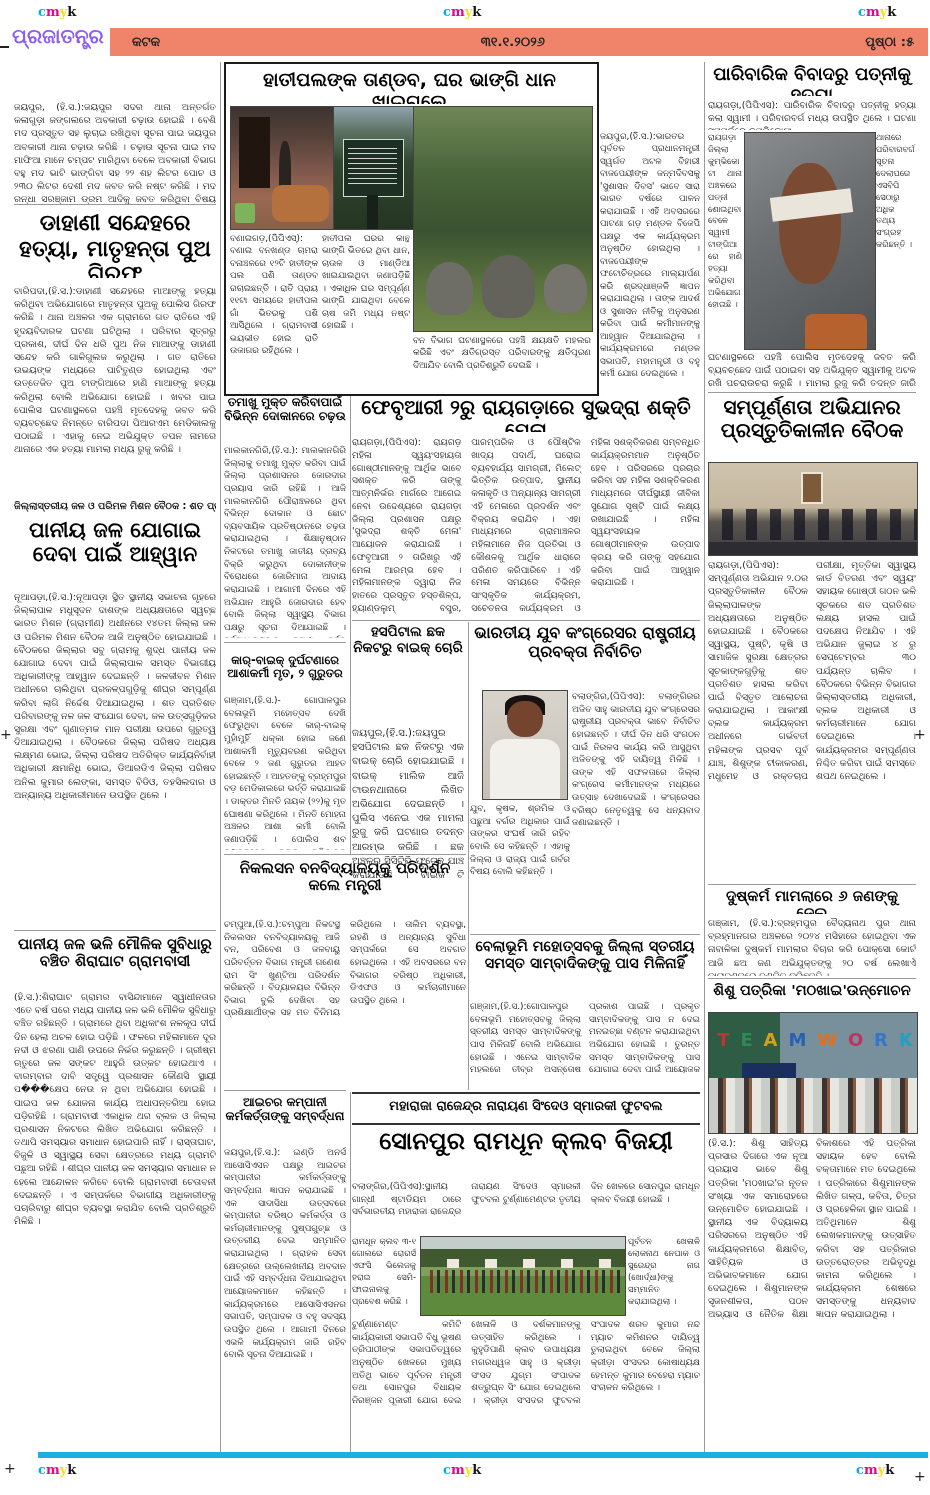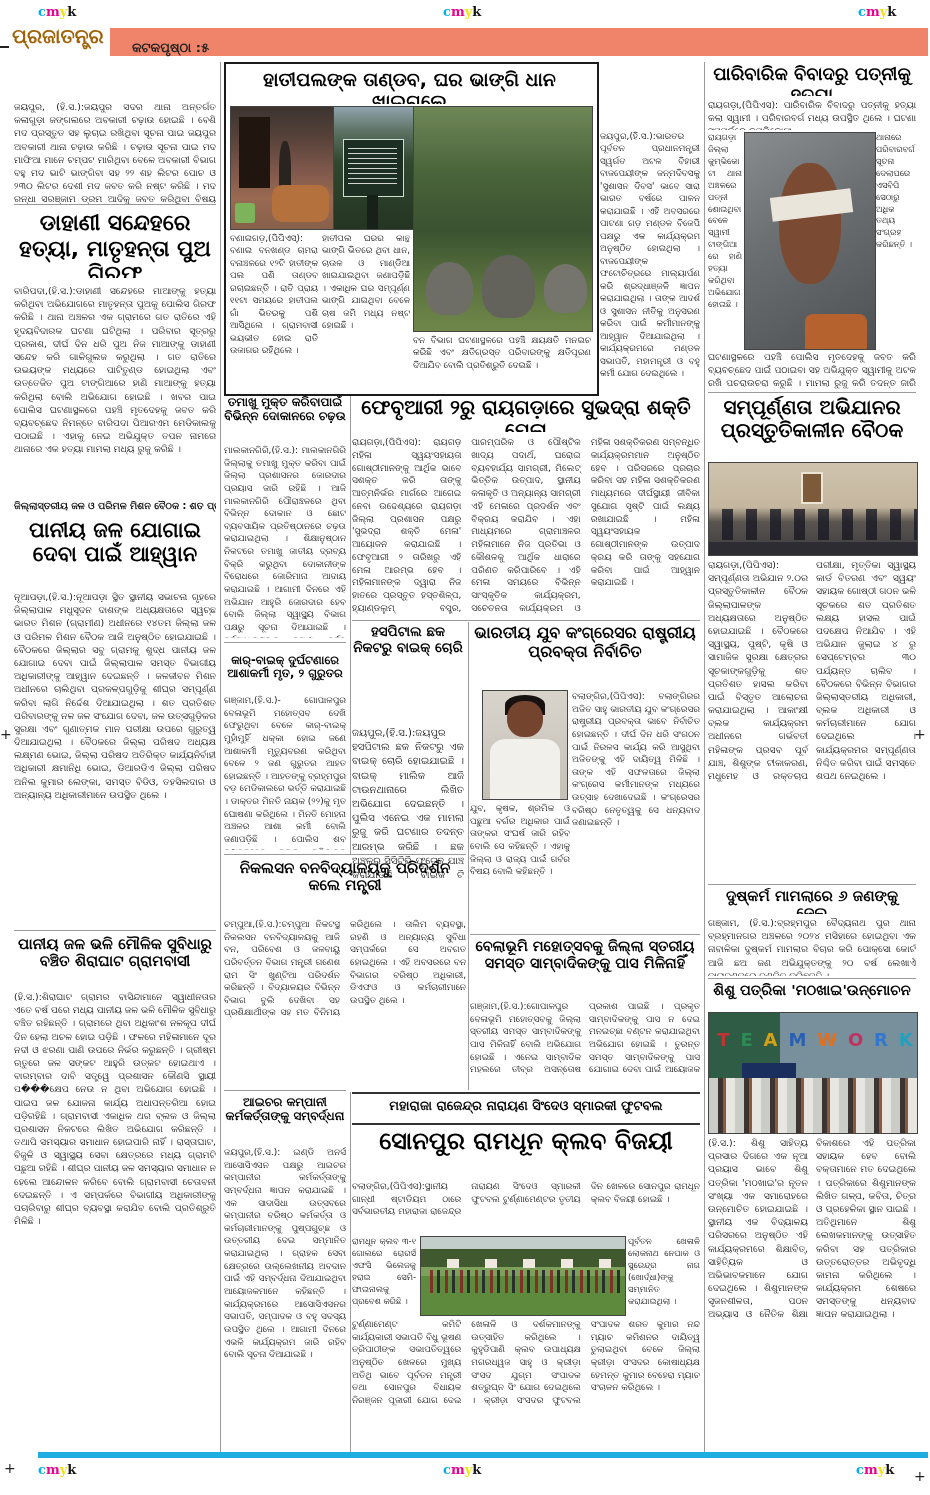--- a/index.html
+++ b/index.html
@@ -4,22 +4,22 @@
 <style>
   html,body{margin:0;padding:0;background:#fff}
   .page{position:relative;width:930px;height:1495px;background:#fff;overflow:hidden;
         font-family:"DejaVu Sans","Liberation Sans",sans-serif;color:#111}
   .abs{position:absolute}
   
   .cmyk{font:bold 13px "DejaVu Serif","Liberation Serif",serif;letter-spacing:0}
   .cmyk .c{color:#00aeef}.cmyk .m{color:#ec008c}.cmyk .y{color:#f2e20e}.cmyk .k{color:#151515}
   .plus{font:14px "DejaVu Sans",sans-serif;color:#222}
   
-  #logo{left:12px;top:24px;width:100px;height:30px;font-weight:bold;font-size:20px;color:#a16207;white-space:nowrap;overflow:hidden}
-  #mastbar{left:110px;top:28px;width:818px;height:28px;background:#f0846a;display:flex;align-items:flex-end;font-size:13px;color:#222}
+  #logo{left:12px;top:24px;width:100px;height:30px;font-weight:bold;font-size:20px;color:#8b5cf6;white-space:nowrap;overflow:hidden}
+  #mastbar{left:110px;top:28px;width:818px;height:28px;background:#f0846a;display:flex;align-items:center;font-size:13px;color:#222}
   #mastbar .ed{margin-left:22px;font-weight:bold}
   #mastbar .dt{flex:1;text-align:center;font-weight:bold}
   #mastbar .pg{margin-right:14px;font-weight:bold}
   
   .vr{position:absolute;width:1px;background:#9b9b9b}
   .hr{position:absolute;height:1px;background:#9b9b9b}
   .hr2{position:absolute;height:2px;background:#333}
   
   .h{position:absolute;font-weight:bold;text-align:center;line-height:1.16;color:#000;overflow:hidden}
   .t{position:absolute;font-size:9.3px;line-height:1.42;text-align:justify;overflow:hidden;overflow-wrap:anywhere;color:#161616}
@@ -128,20 +128,21 @@
   <div class="abs cmyk" style="left:443px;top:4px"><span class="c">c</span><span class="m">m</span><span class="y">y</span><span class="k">k</span></div>
   <div class="abs cmyk" style="left:858px;top:4px"><span class="c">c</span><span class="m">m</span><span class="y">y</span><span class="k">k</span></div>
   <div class="abs plus" style="left:916px;top:40px">+</div>
   <div class="abs" style="left:0;top:46px;width:9px;height:2px;background:#222"></div>
   <div class="abs plus" style="left:914px;top:726px">+</div>
   <div class="abs plus" style="left:0px;top:726px">+</div>
 
   <div class="abs" id="logo">ପ୍ରଜାତନ୍ତ୍ର</div>
   <div class="abs" id="mastbar">
     <span class="ed">କଟକ</span>
+    <span class="dt">୩୧.୧.୨୦୨୬</span>
     <span class="pg">ପୃଷ୍ଠା :୫</span>
   </div>
 
   <div class="vr" style="left:220px;top:62px;height:1390px"></div>
   <div class="vr" style="left:704px;top:62px;height:1390px"></div>
   <div class="vr" style="left:350px;top:394px;height:460px"></div>
   <div class="vr" style="left:350px;top:1092px;height:360px"></div>
   <div class="vr" style="left:468px;top:622px;height:468px"></div>
   <div class="hr" style="left:14px;top:204px;width:202px"></div>
   <div class="hr" style="left:14px;top:930px;width:202px"></div>
@@ -181,21 +182,21 @@
     <div class="lines"></div>
     <div class="post"></div>
   </div>
   <div class="ph" id="ph-eleph">
     <div class="e1"></div>
     <div class="e2"></div>
     <div class="e3"></div>
   </div>
   <div class="t" id="e-b1">ବଣାଇଗଡ଼,(ପିପିଏସ୍): ବଣାଇ ବନଖଣ୍ଡ ଚାମରା ବନାଞ୍ଚଳରେ ୧୨ଟି ହାତୀଙ୍କ ପଲ ପଶି ତାଣ୍ଡବ ରଚାଇଛନ୍ତି । ରାତି ପ୍ରାୟ ୧୧ଟା ସମୟରେ ହାତୀପଲ ଗାଁ ଭିତରକୁ ପଶି ଆସିଥିଲେ । ଗ୍ରାମବାସୀ ଭୟଭୀତ ହୋଇ ରାତି ଉଜାଗର ରହିଥିଲେ ।</div>
   <div class="t" id="e-b2">ହାତୀପଲ ଘରର କାନ୍ଥ ଭାଙ୍ଗି ଭିତରେ ଥିବା ଧାନ, ଚାଉଳ ଓ ମାଣ୍ଡିଆ ଖାଇଯାଇଥିବା ଜଣାପଡ଼ିଛି । ଏକାଧିକ ଘର ସମ୍ପୂର୍ଣ୍ଣ ଭାଙ୍ଗି ଯାଇଥିବା ବେଳେ ଚାଷ ଜମି ମଧ୍ୟ ନଷ୍ଟ ହୋଇଛି ।</div>
-  <div class="t" id="e-b3">ବନ ବିଭାଗ ଘଟଣାସ୍ଥଳରେ ପହଞ୍ଚି କ୍ଷୟକ୍ଷତି ମନଇଚ କରିଛି ଏବଂ କ୍ଷତିଗ୍ରସ୍ତ ପରିବାରଙ୍କୁ କ୍ଷତିପୂରଣ ଦିଆଯିବ ବୋଲି ପ୍ରତିଶ୍ରୁତି ଦେଇଛି ।</div>
+  <div class="t" id="e-b3">ବନ ବିଭାଗ ଘଟଣାସ୍ଥଳରେ ପହଞ୍ଚି କ୍ଷୟକ୍ଷତି ମହଲର କରିଛି ଏବଂ କ୍ଷତିଗ୍ରସ୍ତ ପରିବାରଙ୍କୁ କ୍ଷତିପୂରଣ ଦିଆଯିବ ବୋଲି ପ୍ରତିଶ୍ରୁତି ଦେଇଛି ।</div>
 
   <div class="t" id="vj-b">ଜୟପୁର,(ହି.ସ.):ଭାରତର ପୂର୍ବତନ ପ୍ରଧାନମନ୍ତ୍ରୀ ସ୍ୱର୍ଗତ ଅଟଳ ବିହାରୀ ବାଜପେୟୀଙ୍କ ଜନ୍ମଦିବସକୁ 'ସୁଶାସନ ଦିବସ' ଭାବେ ସାରା ଭାରତ ବର୍ଷରେ ପାଳନ କରାଯାଇଛି । ଏହି ଅବସରରେ ପାଟଣା ଗଡ଼ ମଣ୍ଡଳ ବିଜେପି ପକ୍ଷରୁ ଏକ କାର୍ଯ୍ୟକ୍ରମ ଅନୁଷ୍ଠିତ ହୋଇଥିଲା । ବାଜପେୟୀଙ୍କ ଫଟୋଚିତ୍ରରେ ମାଲ୍ୟାର୍ପଣ କରି ଶ୍ରଦ୍ଧାଞ୍ଜଳି ଜ୍ଞାପନ କରାଯାଇଥିଲା । ତାଙ୍କ ଆଦର୍ଶ ଓ ସୁଶାସନ ନୀତିକୁ ଅନୁସରଣ କରିବା ପାଇଁ କର୍ମୀମାନଙ୍କୁ ଆହ୍ୱାନ ଦିଆଯାଇଥିଲା । କାର୍ଯ୍ୟକ୍ରମରେ ମଣ୍ଡଳ ସଭାପତି, ମହାମନ୍ତ୍ରୀ ଓ ବହୁ କର୍ମୀ ଯୋଗ ଦେଇଥିଲେ ।</div>
 
   <div class="h" id="pb-h">ପାରିବାରିକ ବିବାଦରୁ ପତ୍ନୀକୁ ହତ୍ୟା</div>
   <div class="t" id="pb-t">ରାୟଗଡ଼ା,(ପିପିଏସ): ପାରିବାରିକ ବିବାଦରୁ ପତ୍ନୀକୁ ହତ୍ୟା କଲା ସ୍ୱାମୀ । ପରିବାରବର୍ଗ ମଧ୍ୟ ଉପସ୍ଥିତ ଥିଲେ । ଘଟଣା ସମ୍ପର୍କରେ କୁମ୍ଭିକୋଟା</div>
   <div class="t" id="pb-l">ରାୟଗଡ଼ା ଜିଲ୍ଲା କୁମ୍ଭିକୋଟା ଥାନା ଅଞ୍ଚଳରେ ପତ୍ନୀ ଶୋଇଥିବା ବେଳେ ସ୍ୱାମୀ ଟାଙ୍ଗିଆରେ ହାଣି ହତ୍ୟା କରିଥିବା ଅଭିଯୋଗ ହୋଇଛି ।</div>
   <div class="ph" id="pb-photo">
     <div class="face"></div>
     <div class="band"></div>
     <div class="sh"></div>

